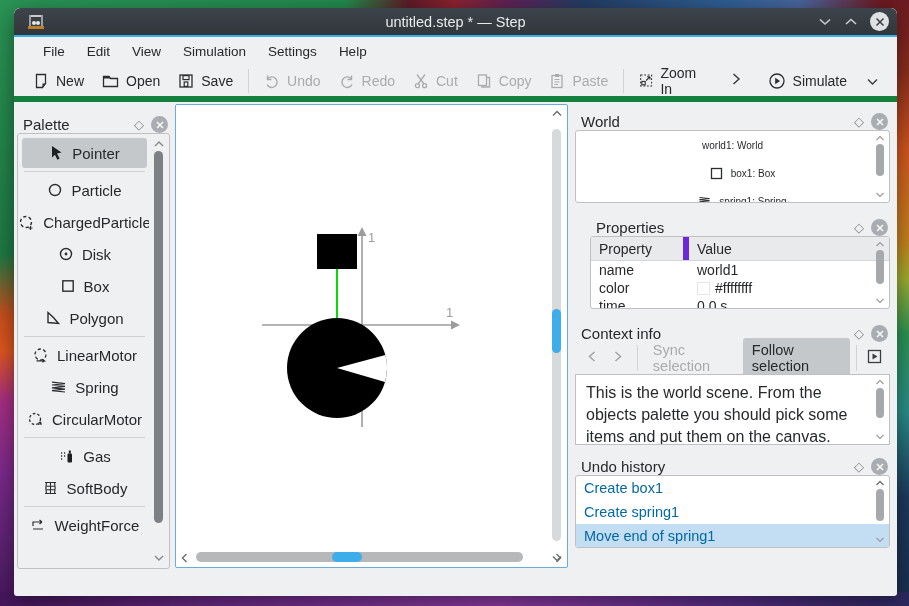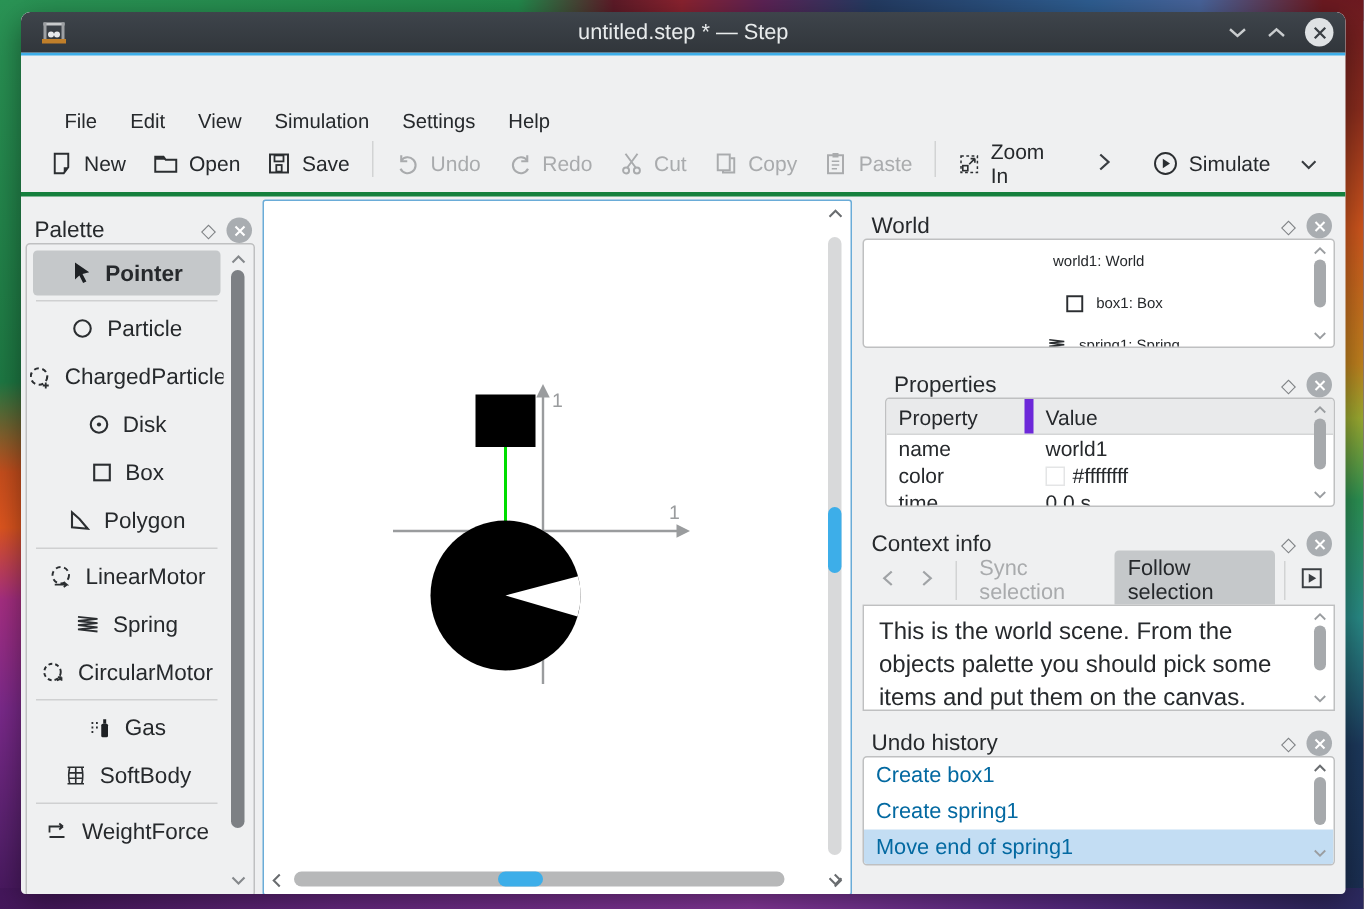--- a/index.html
+++ b/index.html
@@ -28,25 +28,25 @@
   .titlebar .app-icon { width:20px; height:18px; margin-left:4px; }
   .titlebar .title { position:absolute; left:0; right:0; text-align:center;
     font-size:14.5px; color:#e8ebec; pointer-events:none; }
   .win-btns { margin-left:auto; display:flex; align-items:center; gap:12px; z-index:2; }
   .win-btn svg { display:block; }
   .close-btn { width:19px; height:19px; border-radius:50%; background:#dfe2e4;
     display:flex; align-items:center; justify-content:center; }
   .accent-line { height:2px; background:#3daee9; }
 
   .menubar { height:28px; display:flex; align-items:center; padding-left:18px;
-    font-size:13.5px; color:#26292c;margin-top:29px; }
+    font-size:13.5px; color:#26292c; }
   .menubar span { padding:0 11px; }
 
-  .toolbar { height:37px; display:flex; align-items:flex-start; padding:0 10px;
-    font-size:14px; color:#26292c; border-bottom:3px solid #15803d; }
+  .toolbar { height:37px; display:flex; align-items:center; padding:0 10px;
+    font-size:14px; color:#26292c; border-bottom:6px solid #15803d; }
   .tbtn { display:flex; align-items:center; gap:7px; padding:0 9px; height:30px; }
   .tbtn.disabled { color:#a9abad; }
   .tsep { width:1px; height:24px; background:#d2d3d4; margin:0 6px; }
   .tb-right { margin-left:auto; display:flex; align-items:center; }
 
   .content { position:relative; height:494px; }
 
   
   .panel-header { height:26px; display:flex; align-items:flex-end; font-size:15px;
     color:#26292c; padding:0 2px 0 6px; }
@@ -59,21 +59,21 @@
 
   
   .palette { position:absolute; left:3px; top:5px; width:153px; height:465px; }
   .palette-list { background:#eff0f1; height:436px; }
   .pal-scroll { position:absolute; top:2px; right:2px; bottom:2px; width:17px;
     display:flex; flex-direction:column; align-items:center; }
   .pal-thumb { width:9px; border-radius:4.5px; background:#7d8084; flex:0 0 auto; }
   .pal-items { position:absolute; left:2px; right:20px; top:2px; bottom:2px; overflow:hidden; }
   .pal-item { height:30px; margin:2px 2px; display:flex; align-items:center;
     justify-content:center; gap:8px; font-size:15px; color:#26292c; border-radius:3px; }
-  .pal-item.selected { background:#c5c8ca;font-weight:bold; }
+  .pal-item.selected { background:#c5c8ca; }
   .pal-sep { height:1px; background:#cfd0d1; margin:3px 4px; }
   .pal-item svg { flex:0 0 auto; }
 
   
   .canvas { position:absolute; left:161px; top:2px; width:393px; height:464px;
     background:#fff; border:1px solid #6aacd8; border-radius:2px; }
   .scene { position:absolute; inset:0; }
   .v-scroll { position:absolute; right:3px; top:4px; bottom:18px; width:14px; }
   .v-track { position:absolute; left:2px; top:20px; bottom:8px; width:9px;
     background:#d8d9da; border-radius:4.5px; }

